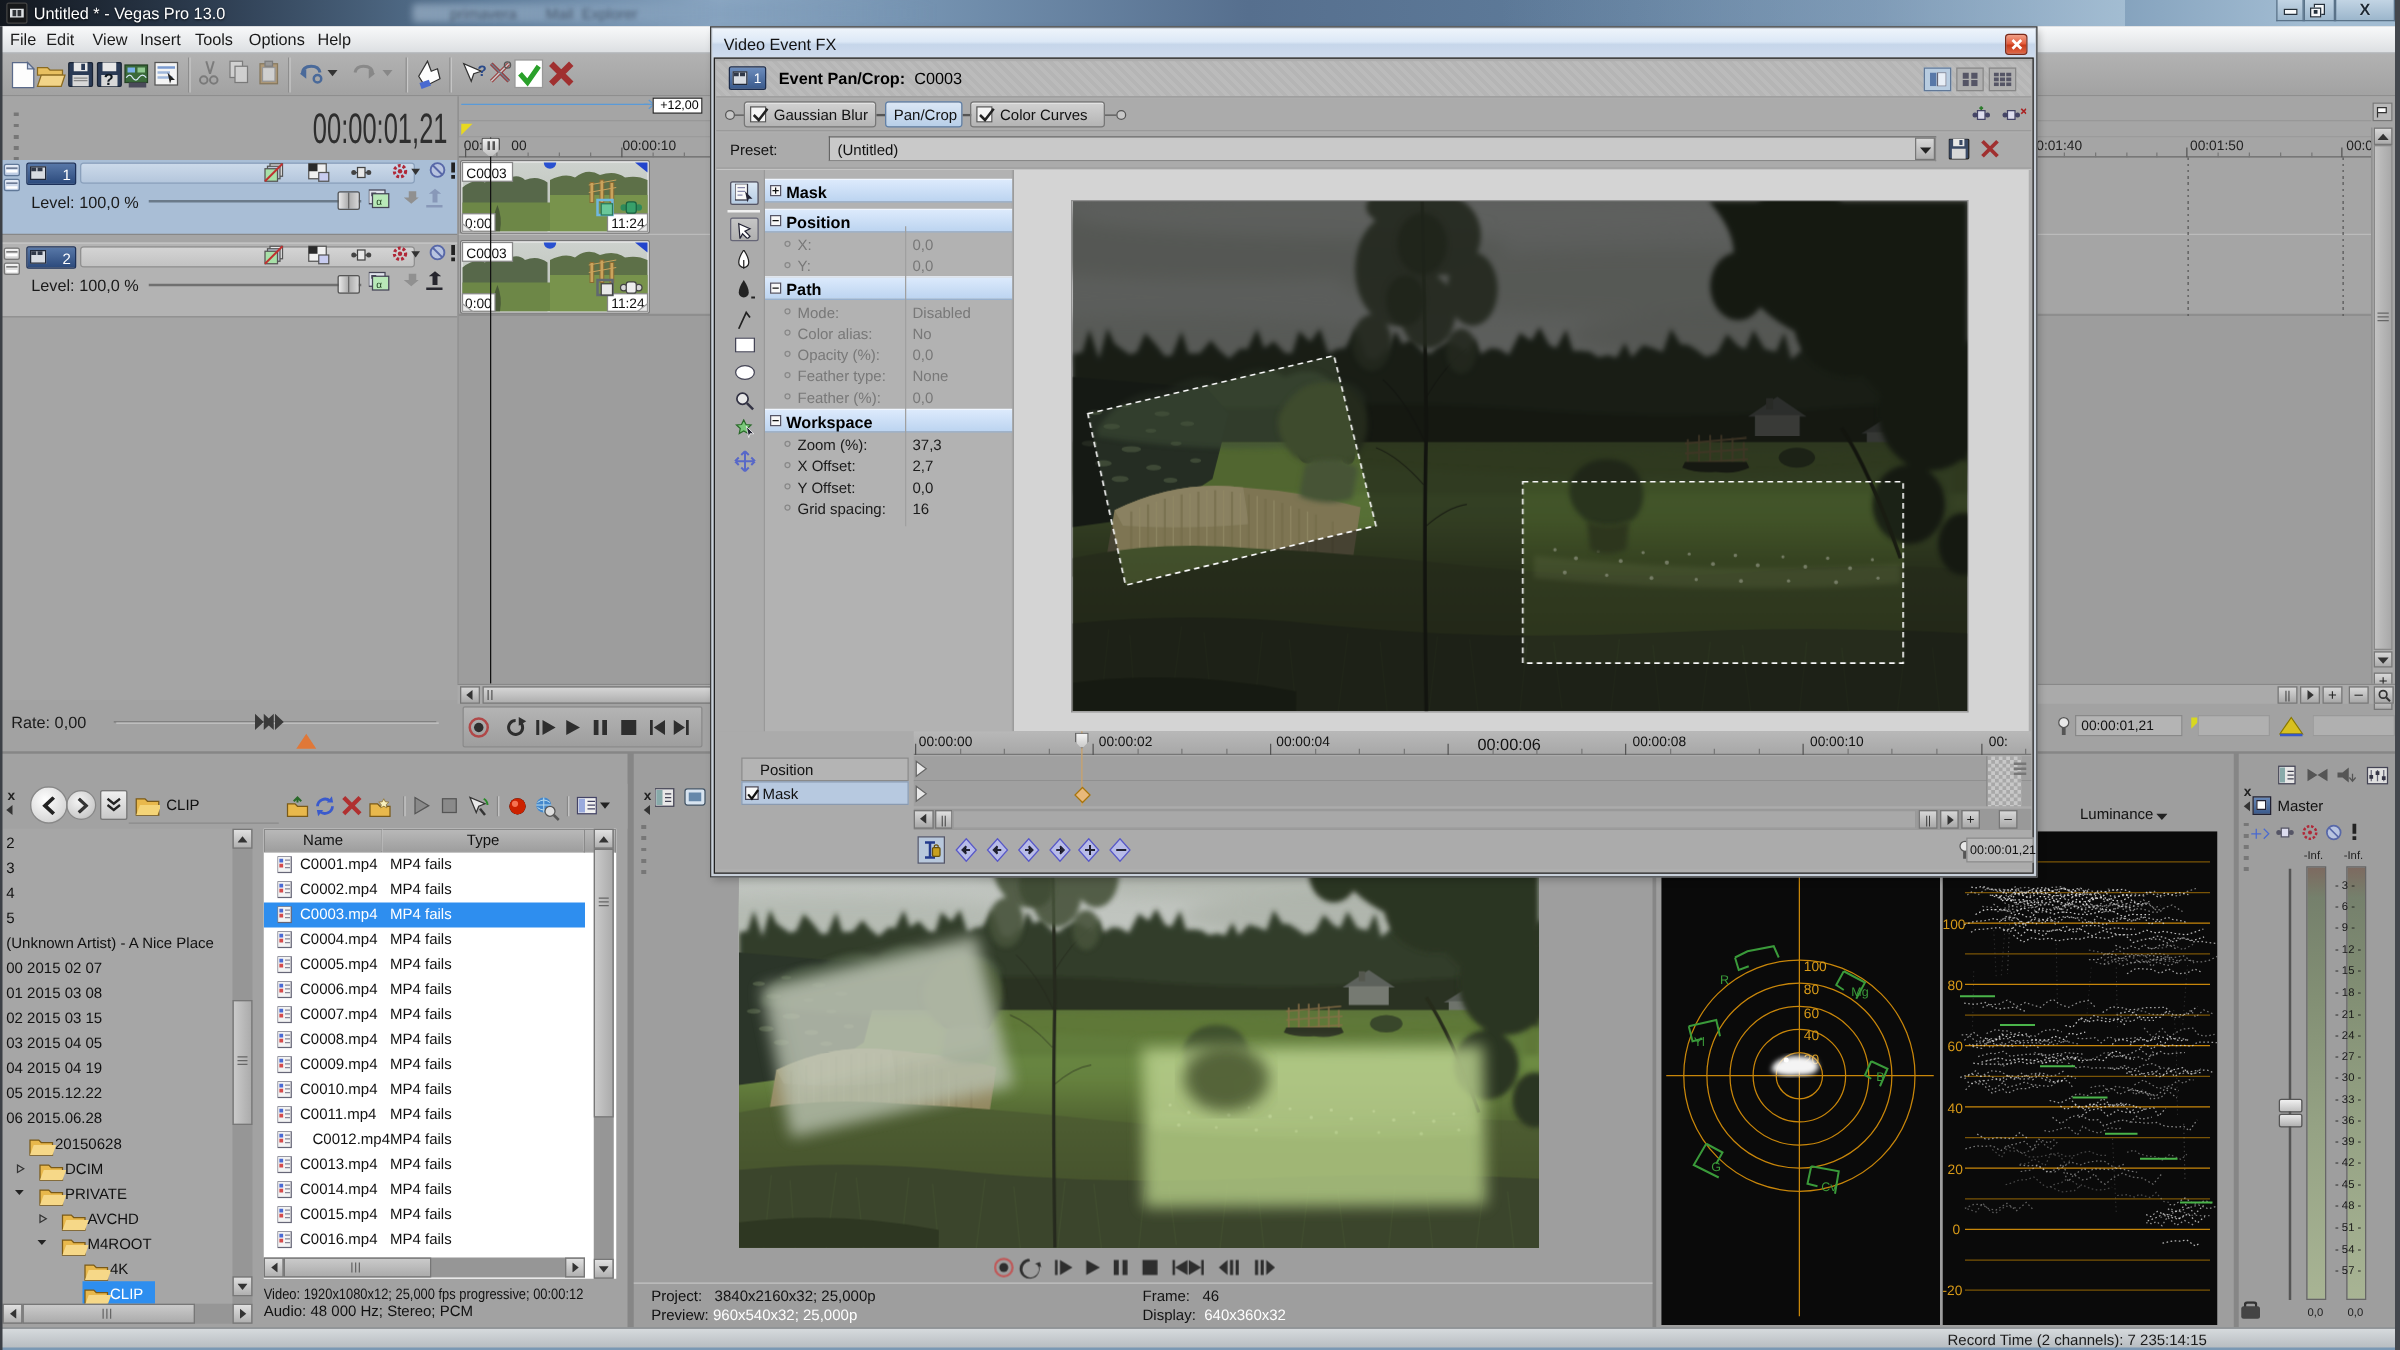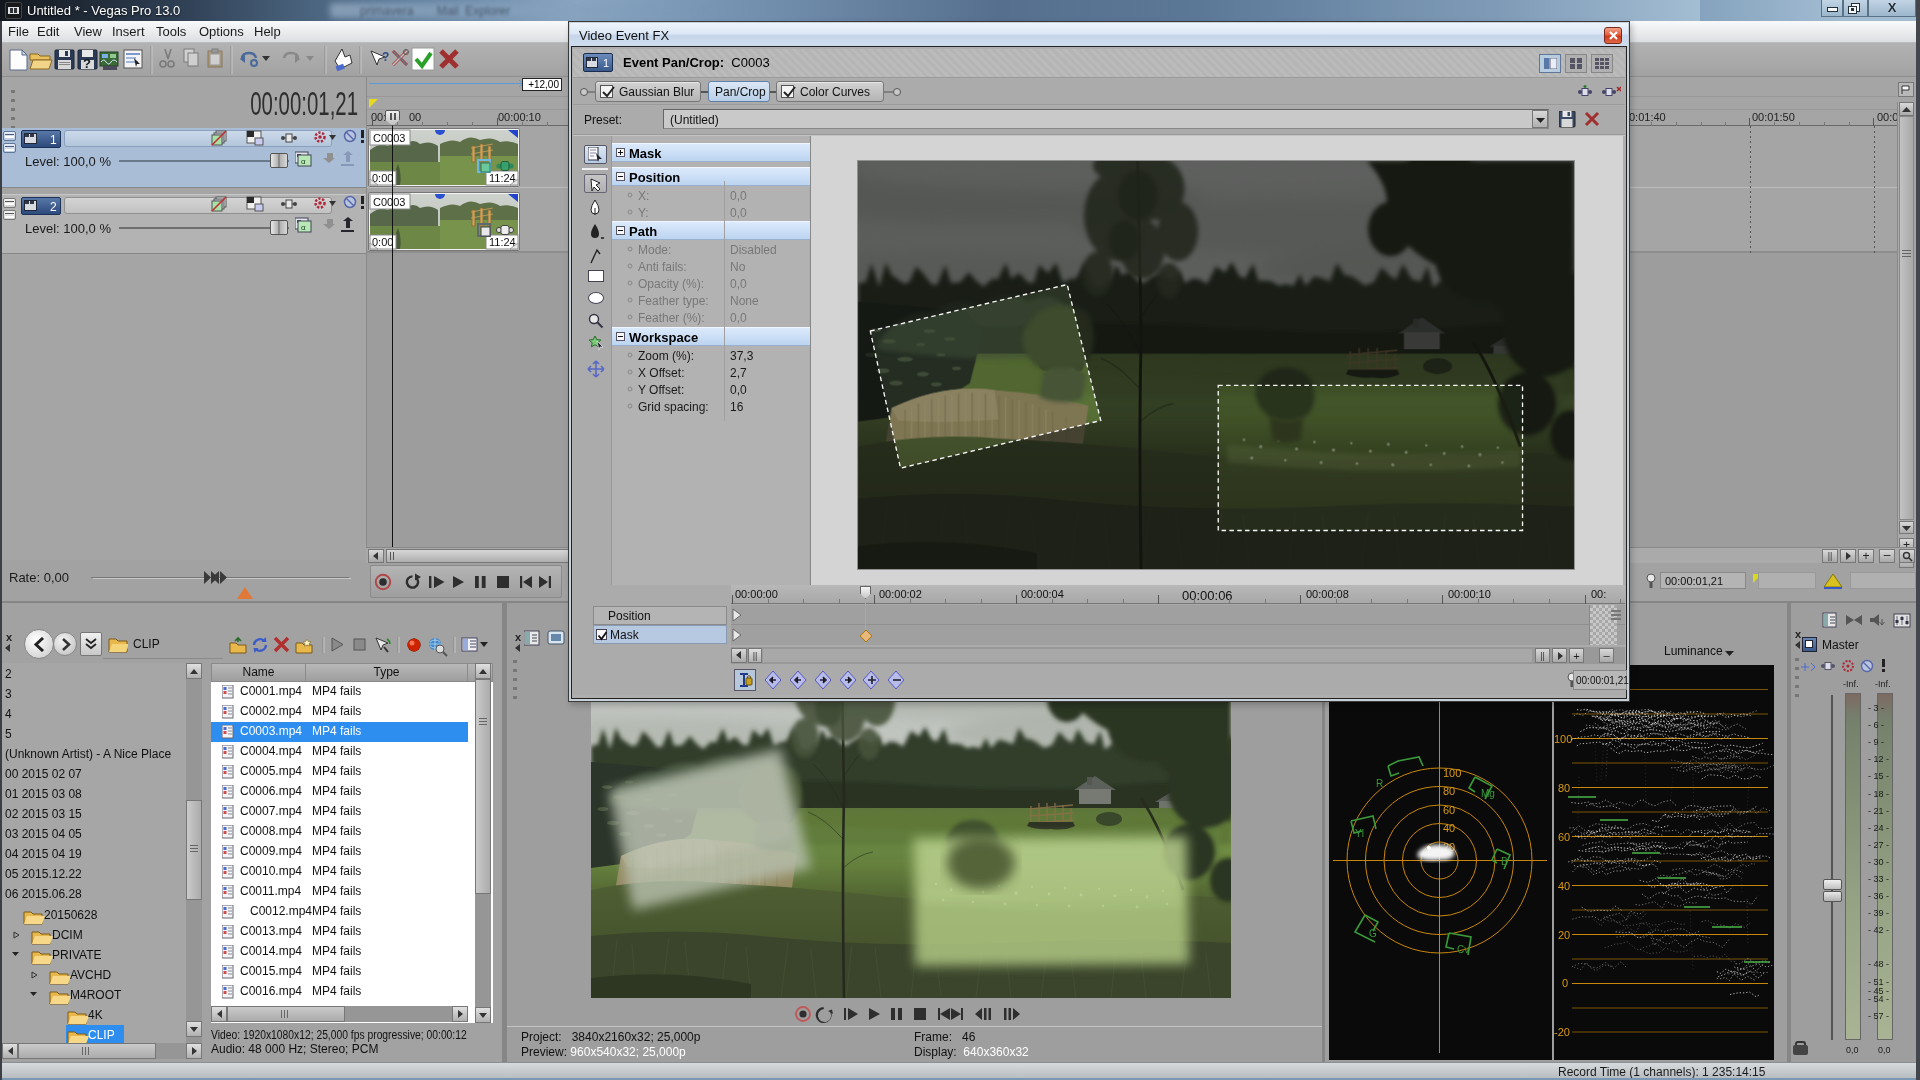--- a/index.html
+++ b/index.html
@@ -1234,29 +1234,29 @@
       <span class="tx" style="left:6px;top:78px;">- 15 -</span>
       <span class="tx" style="left:6px;top:96px;">- 18 -</span>
       <span class="tx" style="left:6px;top:113px;">- 21 -</span>
       <span class="tx" style="left:6px;top:130px;">- 24 -</span>
       <span class="tx" style="left:6px;top:147px;">- 27 -</span>
       <span class="tx" style="left:6px;top:164px;">- 30 -</span>
       <span class="tx" style="left:6px;top:181px;">- 33 -</span>
       <span class="tx" style="left:6px;top:198px;">- 36 -</span>
       <span class="tx" style="left:6px;top:215px;">- 39 -</span>
       <span class="tx" style="left:6px;top:232px;">- 42 -</span>
-      <span class="tx" style="left:6px;top:249px;margin-top:44px;">- 45 -</span>
+      <span class="tx" style="left:6px;top:249px;">- 45 -</span>
       <span class="tx" style="left:6px;top:266px;">- 48 -</span>
       <span class="tx" style="left:6px;top:284px;">- 51 -</span>
       <span class="tx" style="left:6px;top:301px;">- 54 -</span>
       <span class="tx" style="left:6px;top:318px;">- 57 -</span>
     </div>
 
 <div class="ab" style="left:0;top:1062px;width:1920px;height:18px;background:linear-gradient(#d6dadd,#b4b9bd);border-top:1px solid #8a8f94;">
- <div class="tx" style="left:1558px;top:2px;font-size:12px;color:#1a1a1a;">Record Time (1 channels): 1 235:14:15</div>
+ <div class="tx" style="left:1558px;top:2px;font-size:12px;color:#1a1a1a;">Record Time (2 channels): 7 235:14:15</div>
 </div>
 <div class="ab" style="left:0;top:1078px;width:1920px;height:2px;background:#7a98b4;"></div>
 
 <div class="ab" style="left:568px;top:21px;width:1062px;height:681px;background:#c8d0da;border:1px solid #3a3a3a;box-shadow:2px 3px 6px rgba(0,0,0,.22);">
  <div class="ab" style="left:1px;top:1px;width:1058px;height:23px;background:linear-gradient(#eef4fb,#dce8f6 45%,#c6d6ea 55%,#cfdcee);"></div>
  <div class="tx" style="left:10px;top:6px;font-size:13px;color:#111;">Video Event FX</div>
  <div class="ab" style="left:1035px;top:5px;width:18px;height:17px;background:linear-gradient(#f0a088,#e55f3f 45%,#c83a1a 55%,#e06848);border:1px solid #7a2a1a;border-radius:3px;">
   <svg class="ab" style="left:3px;top:2px;" width="11" height="11">
           <path d="M2 2 L9 9 M9 2 L2 9" stroke="#fff" stroke-width="2.2"></path>
         </svg>
@@ -1422,21 +1422,21 @@
         <div class="tx" style="left:118px;top:53px;font-size:12px;color:#787878;">0,0</div>
   <div class="tx" style="left:26px;top:70px;font-size:12px;color:#787878;">Y:</div>
         <div class="tx" style="left:118px;top:70px;font-size:12px;color:#787878;">0,0</div>
   <div class="ab" style="left:0;top:85px;width:198px;height:19px;background:linear-gradient(#dceafc,#bcd4f0);border-top:1px solid #f0f6ff;border-bottom:1px solid #98b0cc;">
    <div class="ab" style="left:4px;top:4px;width:9px;height:9px;background:#f8f8f8;border:1px solid #556;"></div>
           <div class="ab" style="left:6px;top:8px;width:5px;height:1px;background:#111;"></div>
    <div class="tx" style="left:17px;top:2px;font-size:13px;font-weight:bold;color:#000;">Path</div>
   </div>
   <div class="tx" style="left:26px;top:107px;font-size:12px;color:#787878;">Mode:</div>
         <div class="tx" style="left:118px;top:107px;font-size:12px;color:#787878;">Disabled</div>
-  <div class="tx" style="left:26px;top:124px;font-size:12px;color:#787878;">Anti fails:</div>
+  <div class="tx" style="left:26px;top:124px;font-size:12px;color:#787878;">Color alias:</div>
         <div class="tx" style="left:118px;top:124px;font-size:12px;color:#787878;">No</div>
   <div class="tx" style="left:26px;top:141px;font-size:12px;color:#787878;">Opacity (%):</div>
         <div class="tx" style="left:118px;top:141px;font-size:12px;color:#787878;">0,0</div>
   <div class="tx" style="left:26px;top:158px;font-size:12px;color:#787878;">Feather type:</div>
         <div class="tx" style="left:118px;top:158px;font-size:12px;color:#787878;">None</div>
   <div class="tx" style="left:26px;top:175px;font-size:12px;color:#787878;">Feather (%):</div>
         <div class="tx" style="left:118px;top:175px;font-size:12px;color:#787878;">0,0</div>
   <div class="ab" style="left:0;top:191px;width:198px;height:19px;background:linear-gradient(#dceafc,#bcd4f0);border-top:1px solid #f0f6ff;border-bottom:1px solid #98b0cc;">
    <div class="ab" style="left:4px;top:4px;width:9px;height:9px;background:#f8f8f8;border:1px solid #556;"></div>
           <div class="ab" style="left:6px;top:8px;width:5px;height:1px;background:#111;"></div>

